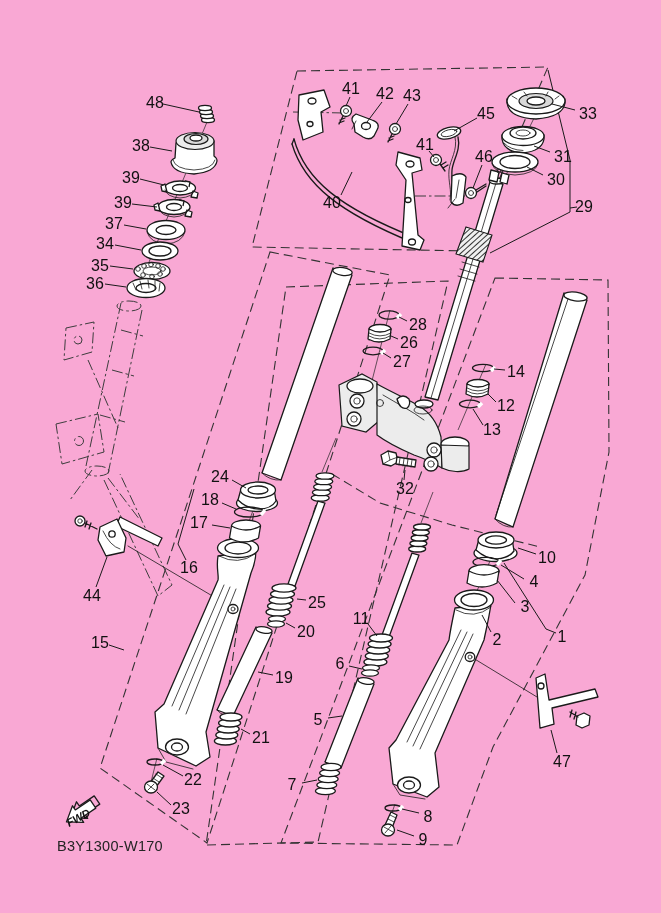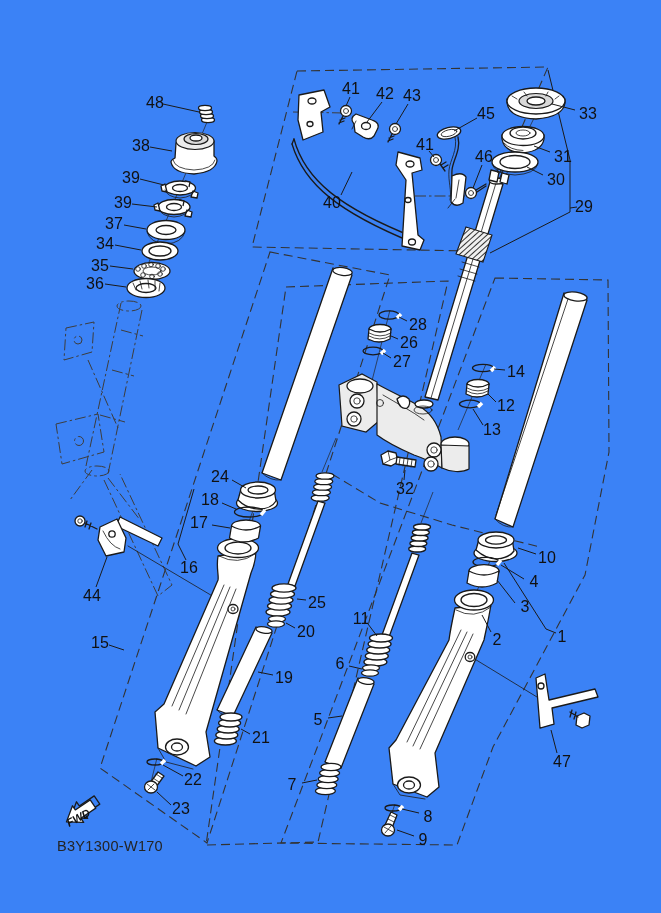--- a/index.html
+++ b/index.html
@@ -1,16 +1,16 @@
 <!DOCTYPE html>
 <html><head>
 <meta charset="utf-8">
 <style>
   html,body{margin:0;padding:0;background:#fff}
-  .stage{position:relative;width:661px;height:913px;background:#3b82f6;overflow:hidden;
+  .stage{position:relative;width:661px;height:913px;background:#f9a8d4;overflow:hidden;
          font-family:"Liberation Sans",sans-serif}
   svg{display:block}
   .ln{fill:none;stroke:#1a1a1a;stroke-width:1.3;stroke-linecap:round;stroke-linejoin:round}
   .thin{fill:none;stroke:#1a1a1a;stroke-width:.8;stroke-linecap:round}
   .pt{fill:#ffffff;stroke:#1a1a1a;stroke-width:1.3;stroke-linejoin:round}
   .sh{fill:#d9d9d9;stroke:#1a1a1a;stroke-width:1.2}
   .sh2{fill:#ececec;stroke:#1a1a1a;stroke-width:1.2}
   .dash{fill:none;stroke:#333;stroke-width:1.1;stroke-dasharray:9 5}
   .ph{fill:none;stroke:#3d3d3d;stroke-width:1;stroke-dasharray:11 3 2.5 3}
   .ax{stroke:#222;stroke-width:.7}

